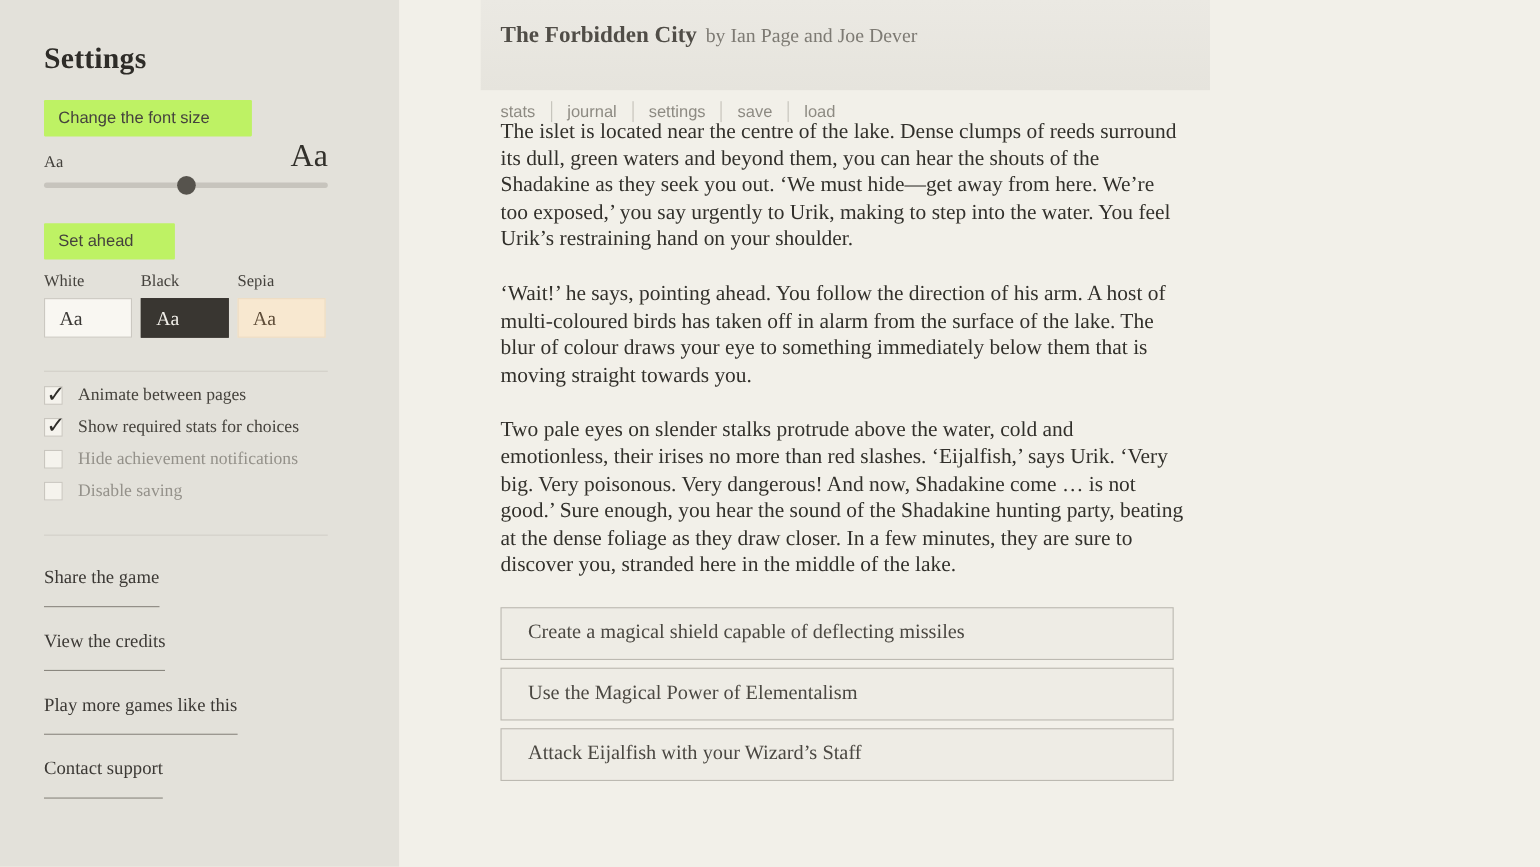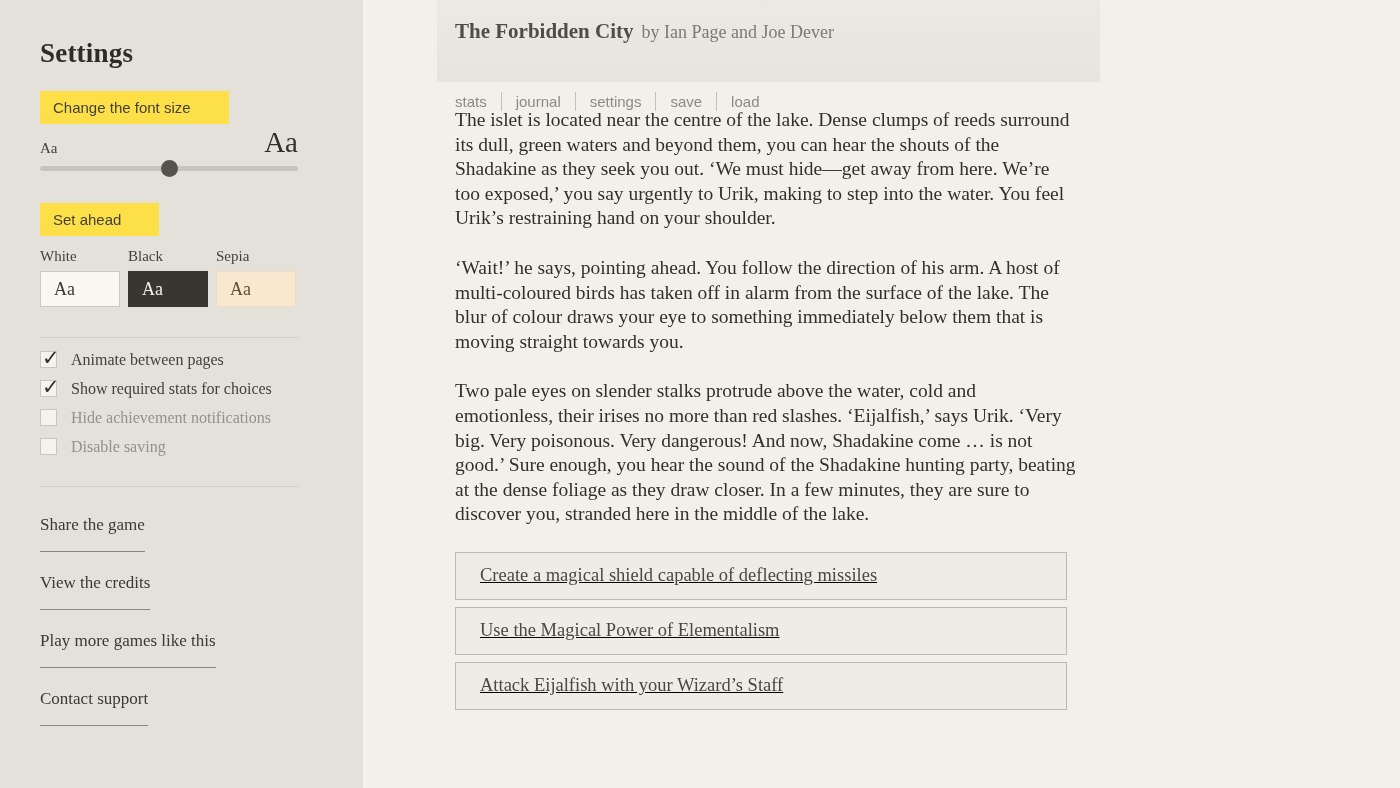--- a/index.html
+++ b/index.html
@@ -7,21 +7,21 @@
   body { font-family:"Liberation Serif","DejaVu Serif",serif; background:#f2f0e9; position:relative; }
 
   
   .sidebar {
     position:absolute; left:0; top:0; width:363px; height:788px;
     background:#e3e1da; padding:38px 40px 0 40px;
   }
   .settings-title { font-size:27px; font-weight:bold; color:#2e2c28; letter-spacing:.2px; }
 
   .section-label {
-    display:inline-block; margin-top:22px; background:#fde047;
+    display:inline-block; margin-top:22px; background:#bef264;
     font-family:"Liberation Sans",sans-serif; font-size:15px; color:#45423d;
     padding:8px 38px 8px 13px; border-radius:1px;
   }
   .fontsize-block { width:258px; }
   .aa-row { display:flex; justify-content:space-between; align-items:flex-end; margin-top:4px; }
   .aa-small { font-size:15px; color:#45423d; }
   .aa-large { font-size:29px; color:#32302b; line-height:1; }
   .slider-track {
     position:relative; margin-top:9px; width:258px; height:5px;
     background:#c7c4bd; border-radius:3px;
@@ -76,21 +76,21 @@
   .nav-row { display:flex; margin-top:8px; font-family:"Liberation Sans",sans-serif; font-size:15px; color:#8d8a82; }
   .nav-item { padding:1px 14px; cursor:pointer;margin-top:40px; }
   .nav-item:first-child { padding-left:0; }
   .nav-item + .nav-item { border-left:1px solid #c3c0b8; }
 
   .story { position:absolute; left:92px; top:108px; width:622px; }
   .story p {
     font-size:19.5px; line-height:24.6px; color:#32302b; margin-bottom:25px;
     text-align:left; hyphens:auto; -webkit-hyphens:auto;
   }
-  .choices { margin-top:0;text-decoration:underline; }
+  .choices { margin-top:0; }
   .choice {
     display:block; width:612px; text-align:left;
     background:#eeece5; border:1px solid #bcb9b1;
     font-family:"Liberation Serif","DejaVu Serif",serif;
     font-size:18.5px; color:#4b4842; padding:12px 24px 13px 24px;
     margin-bottom:7px; cursor:pointer;
   }
 </style>
 </head>
 <body>

